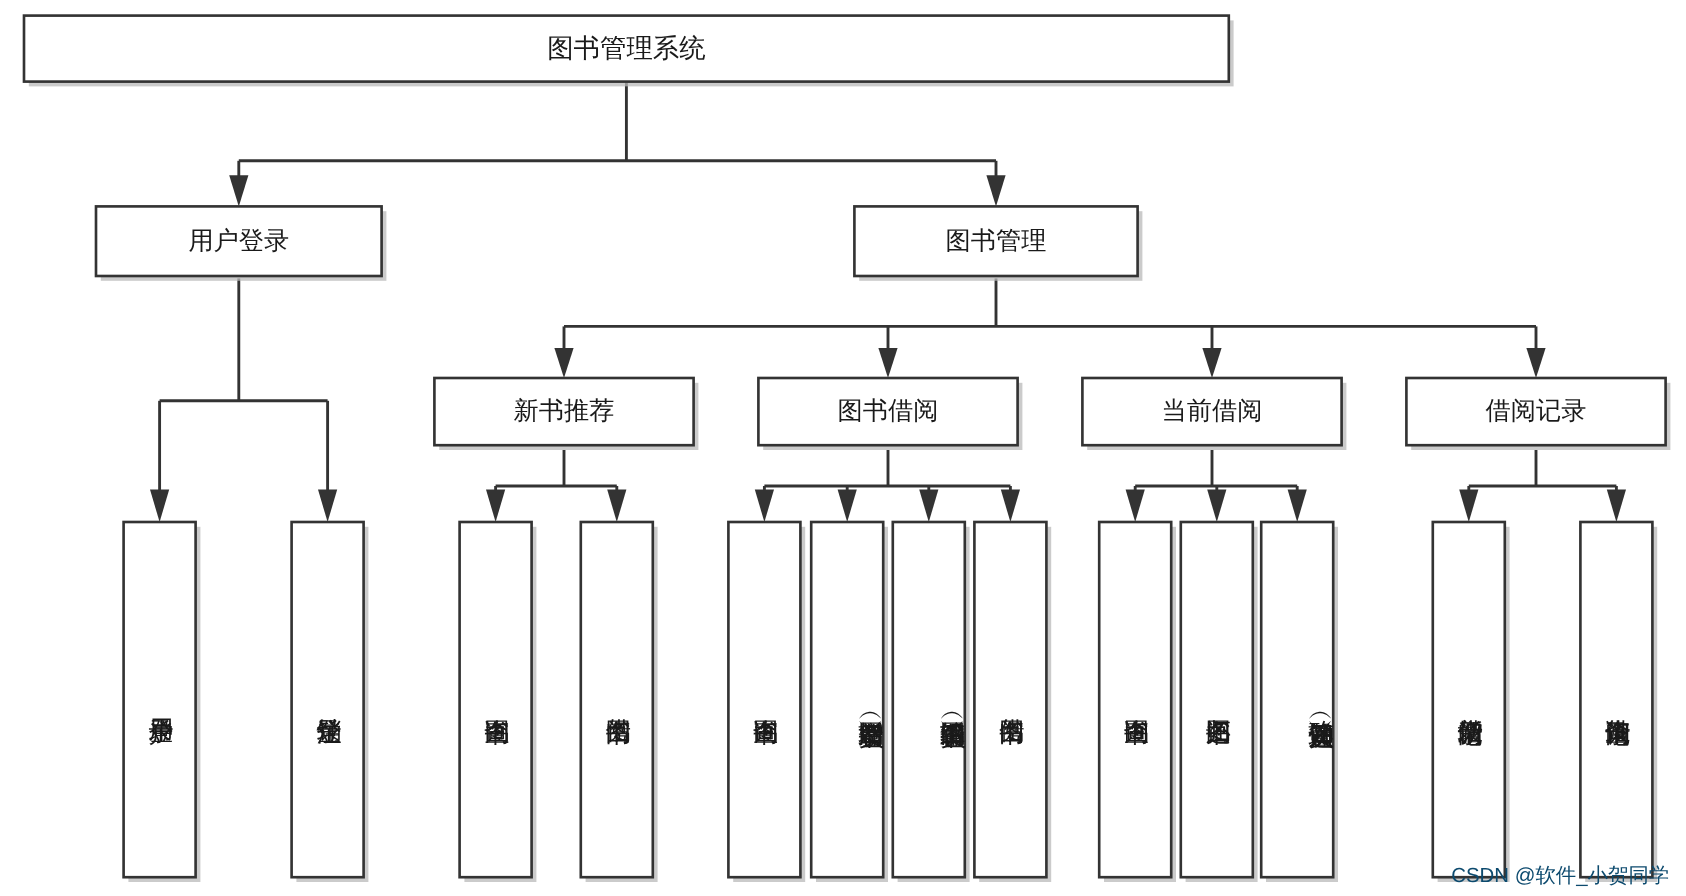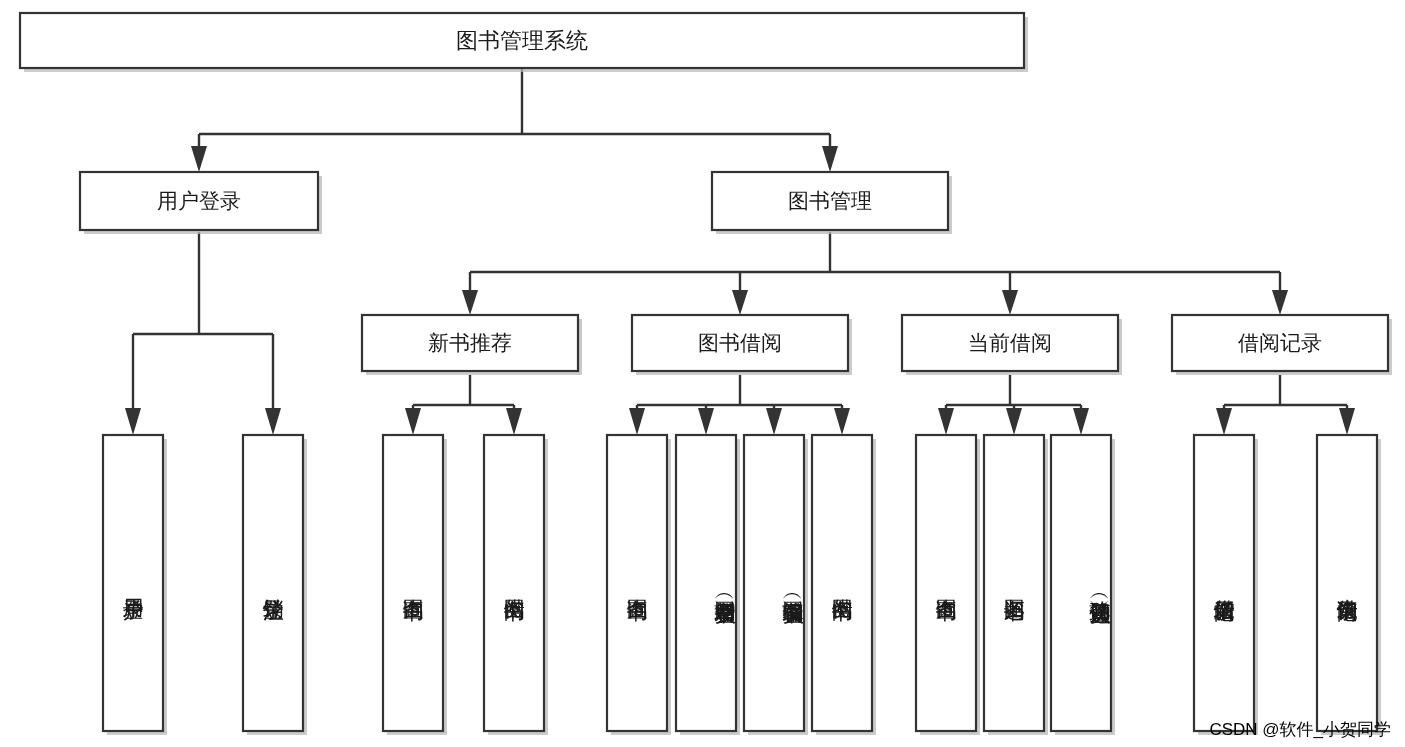--- a/index.html
+++ b/index.html
@@ -73,21 +73,21 @@
     letter-spacing: 0.5px;
     pointer-events: none;
     text-align: center;
   }
   #watermark {
     position: absolute;
     right: 14px;
     bottom: 6px;
     font-family: "Liberation Sans", "DejaVu Sans", sans-serif;
     font-size: 17px;
-    color: #000000;
+    color: #0c4a6e;
     white-space: nowrap;
     user-select: none;
   }
 </style>
 </head>
 <body>
 
 <div id="diagram-root">
 
   <svg id="diagram-canvas" viewBox="0 0 1405 747" xmlns="http://www.w3.org/2000/svg">

